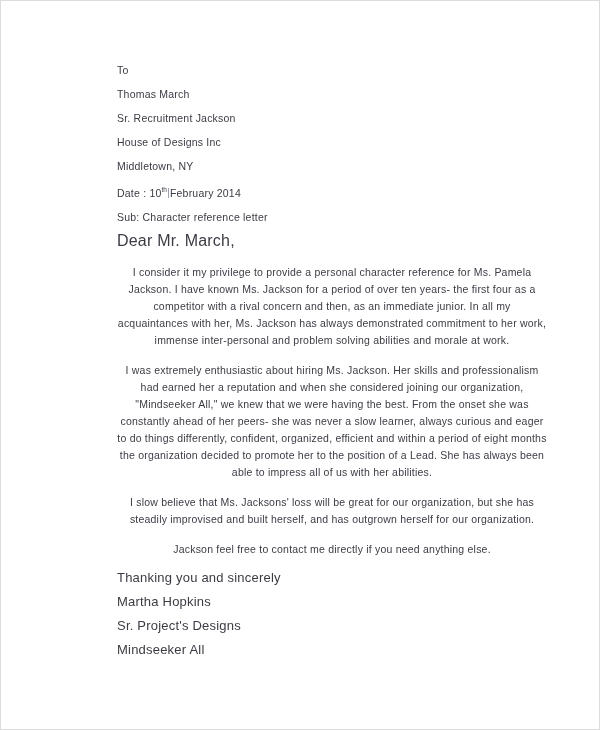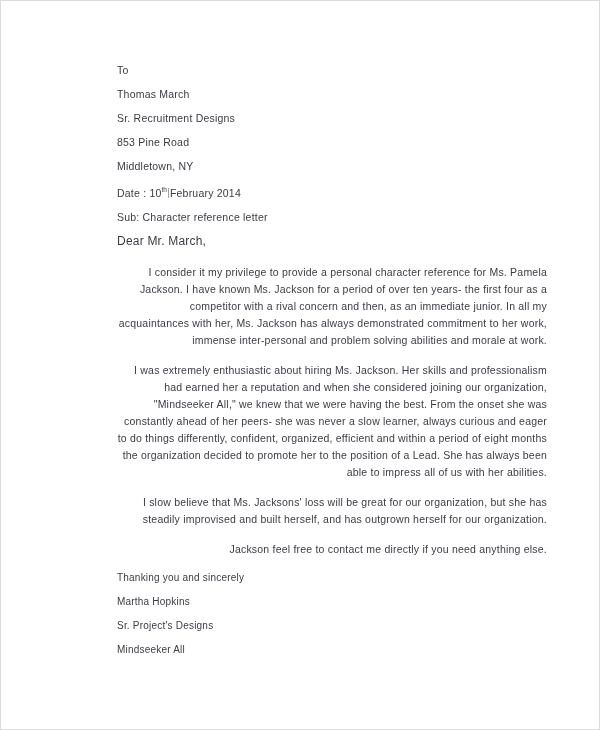--- a/index.html
+++ b/index.html
@@ -46,57 +46,57 @@
   }
   .caret {
     display: inline-block;
     width: 1px;
     height: 10px;
     background: #9aa0b0;
     vertical-align: -1px;
     margin: 0 1px 0 1px;
   }
   .salutation {
-    font-size: 12px;
+    font-size: 16px;
     line-height: 14px;
     margin: 0 0 16px 0;
     color: #3b3b44;
   }
   .para {
     font-size: 10.5px;
     line-height: 17px;
     margin: 0 0 13px 0;
     color: #3b3b44;
-    text-align: right;
+    text-align: center;
   }
   .closing-block {
     margin-top: 3px;
   }
   .closing-line {
-    font-size: 10px;
+    font-size: 13px;
     line-height: 14px;
     margin: 0 0 10px 0;
     color: #3b3b44;
     white-space: nowrap;
   }
 </style>
 </head>
 <body>
 
 <div class="page">
   <div class="letter">
 
     <div class="addr-line">To</div>
 
     <div class="addr-line">Thomas March</div>
 
-    <div class="addr-line">Sr. Recruitment Designs</div>
+    <div class="addr-line">Sr. Recruitment Jackson</div>
 
+    <div class="addr-line">House of Designs Inc</div>
 
-    <div class="addr-line">853 Pine Road</div>
 
     <div class="addr-line">Middletown, NY</div>
 
     <div class="addr-line date-line"><span>Date : 10</span><span class="sup">th</span><span class="caret"></span><span>February 2014</span></div>
 
     <div class="addr-line">Sub: Character reference letter</div>
 
     <div class="salutation">Dear Mr. March,</div>
 
     <p class="para">I consider it my privilege to provide a personal character reference for Ms. Pamela Jackson. I have known Ms. Jackson for a period of over ten years- the first four as a competitor with a rival concern and then, as an immediate junior. In all my acquaintances with her, Ms. Jackson has always demonstrated commitment to her work, immense inter-personal and problem solving abilities and morale at work.</p>

